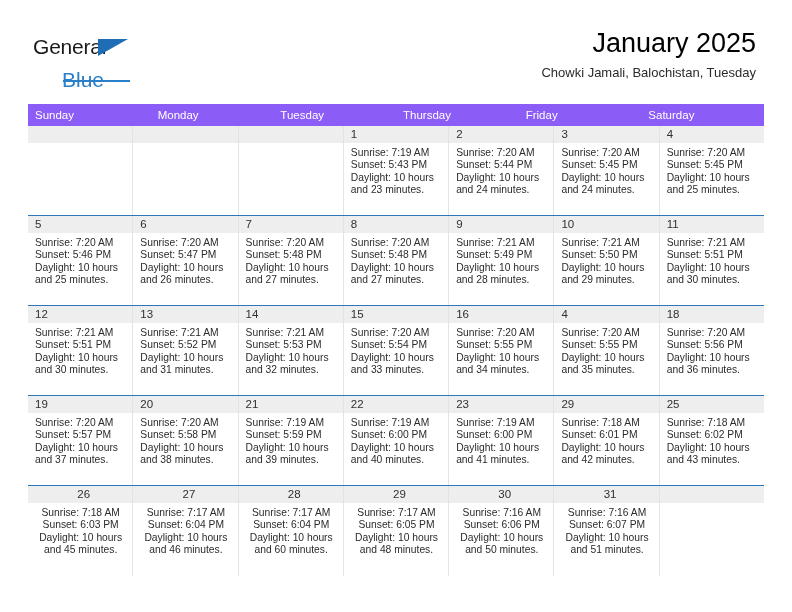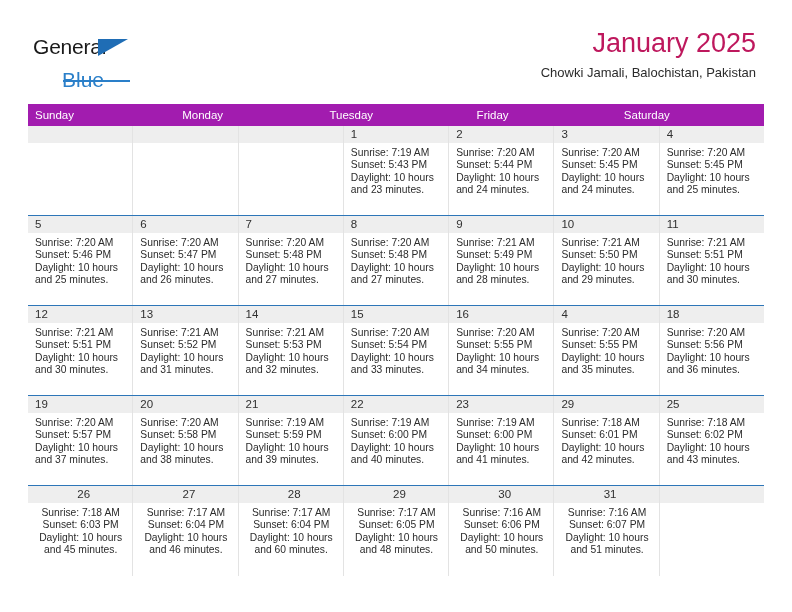--- a/index.html
+++ b/index.html
@@ -76,21 +76,21 @@
   }
 
   .title-block {
     position: absolute;
     right: 36px;
     top: 28px;
     text-align: right;
   }
   .cal-title {
     font-size: 27px;
-    color: #be185d;
+    color: #000000;
     line-height: 1.15;
     font-weight: normal;
     margin: 0;
     white-space: nowrap;
   }
   .cal-subtitle {
     font-size: 13px;
     color: #2b2b2b;
     margin: 7px 0 0 0;
     line-height: 1.15;
@@ -100,21 +100,21 @@
   
   .calendar {
     position: absolute;
     left: 28px;
     top: 104px;
     width: 736px;
   }
 
   .dow-row {
     display: flex;
-    background: #a21caf;
+    background: #8b5cf6;
     height: 22px;
   }
   .dow-cell {
     flex: 1 1 0;
     box-sizing: border-box;
     color: #ffffff;
     font-size: 11.5px;
     line-height: 22px;
     padding-left: 7px;
     white-space: nowrap;
@@ -176,30 +176,31 @@
 
     <div class="logo">
       <span class="logo-general">General</span>
       <span class="logo-tri"></span>
       <span class="logo-blue">Blue</span>
       <span class="logo-underline"></span>
     </div>
 
     <div class="title-block">
       <h1 class="cal-title">January 2025</h1>
-      <p class="cal-subtitle">Chowki Jamali, Balochistan, Pakistan</p>
+      <p class="cal-subtitle">Chowki Jamali, Balochistan, Tuesday</p>
     </div>
 
   </div>
 
   <div class="calendar">
     <div class="dow-row">
         <div class="dow-cell">Sunday</div>
         <div class="dow-cell">Monday</div>
         <div class="dow-cell">Tuesday</div>
+        <div class="dow-cell">Thursday</div>
         <div class="dow-cell">Friday</div>
         <div class="dow-cell">Saturday</div>
       </div>
     <div id="weeks-container">
         <div class="week-row">
           <div class="day-cell empty">
             <div class="day-num-strip">
               <span class="day-num"></span>
             </div>
           </div>

